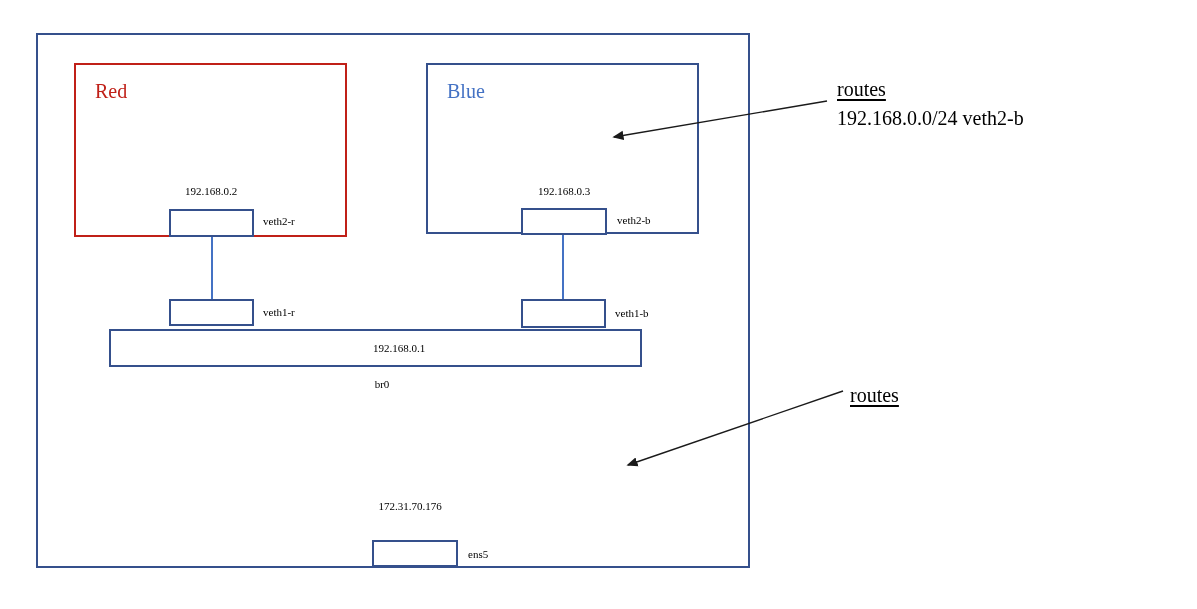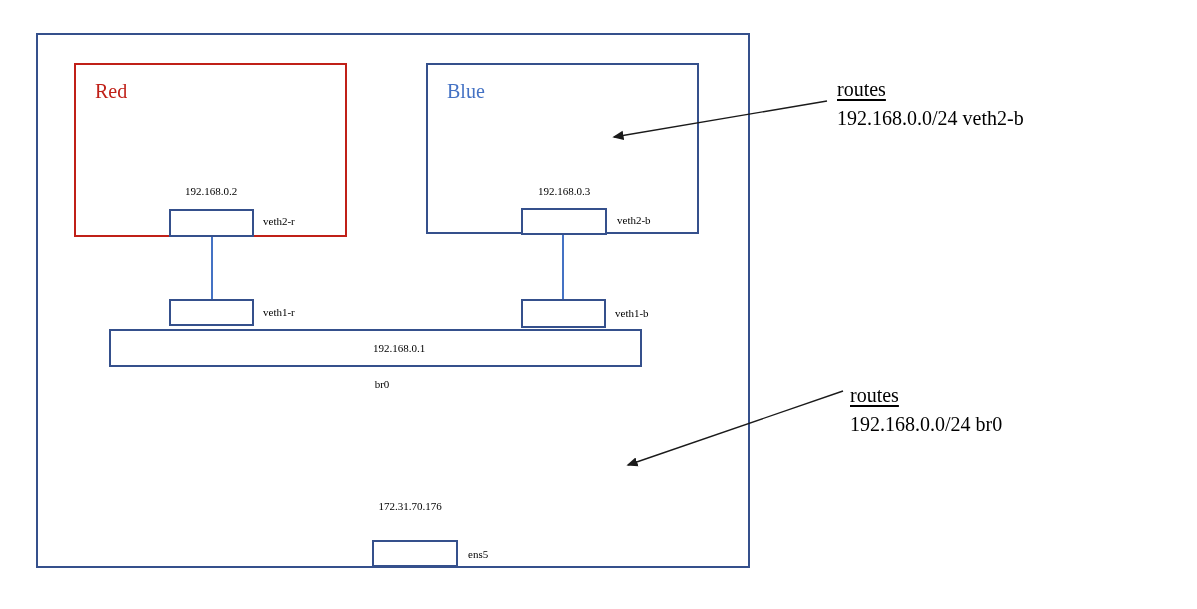--- a/index.html
+++ b/index.html
@@ -88,21 +88,20 @@
   <div class="lbl nm-bridge">br0</div>
   <div class="lbl nm-ens5">ens5</div>
 
   <div class="routes routes-blue">
     <div class="routes-title">routes</div>
     <div>192.168.0.0/24 veth2-b</div>
   </div>
 
   <div class="routes routes-host">
     <div class="routes-title">routes</div>
-    <div>192.168.0.0/24 br0</div>
   </div>
 
   <svg class="overlay" viewBox="0 0 1197 609" xmlns="http://www.w3.org/2000/svg">
     <defs>
       <marker id="ah" viewBox="0 0 10 10" refX="8.5" refY="5" markerWidth="8" markerHeight="8" orient="auto-start-reverse">
         <path class="arrowhead" d="M0,0.8 L10,5 L0,9.2 z"></path>
       </marker>
     </defs>
     <line x1="827" y1="101" x2="614" y2="137" marker-end="url(#ah)"></line>
     <line x1="843" y1="391" x2="628" y2="465" marker-end="url(#ah)"></line>

